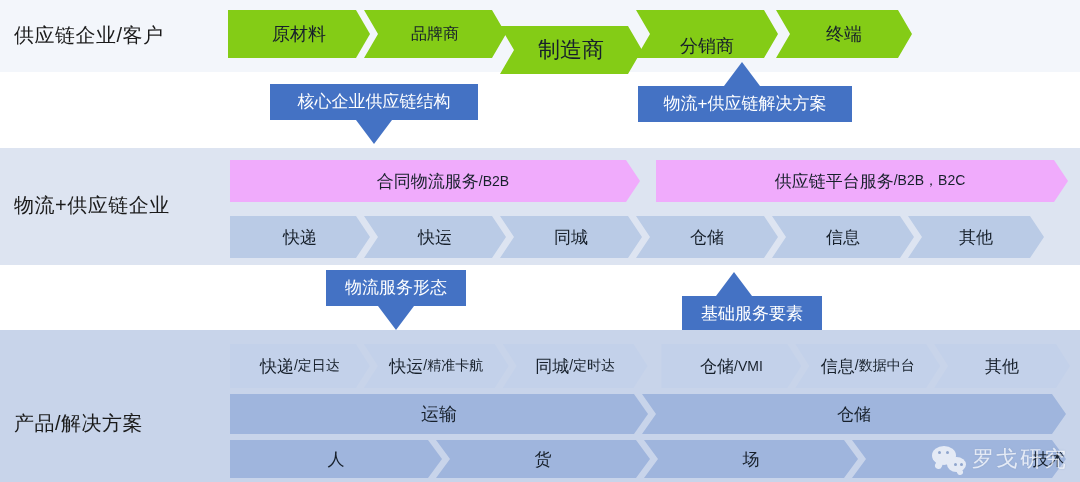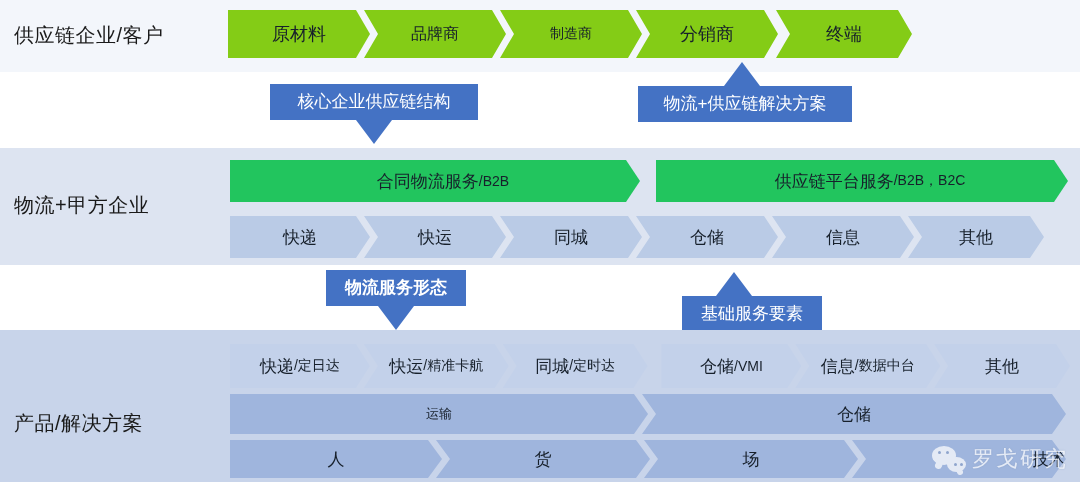--- a/index.html
+++ b/index.html
@@ -38,21 +38,21 @@
     height:100%;
   }
   .chev span.sub{font-size:14px;}
   
   .cp-mid{clip-path:polygon(0 0, calc(100% - 14px) 0, 100% 50%, calc(100% - 14px) 100%, 0 100%, 14px 50%);}
   .cp-first{clip-path:polygon(0 0, calc(100% - 14px) 0, 100% 50%, calc(100% - 14px) 100%, 0 100%);}
   .cp-solo{clip-path:polygon(0 0, calc(100% - 14px) 0, 100% 50%, calc(100% - 14px) 100%, 0 100%);}
 
   
   .t1{background:#84cc16;font-family:Liberation Serif, serif;}           
-  .t2{background:#22c55e;padding-left:16px;}           
+  .t2{background:#f0abfc;padding-left:16px;}           
   .t3{background:#bacbe6;}           
   .t4{background:#c3d1ea;}           
   .t5{background:#9fb5dd;}           
   .t6{background:#9fb5dd;}           
 
   .gapsep{width:5px;height:100%;}
   .whitesep{width:4px;height:100%;background:transparent;}
 
   
   .callout{position:absolute;}
@@ -118,25 +118,25 @@
 
   <div class="chev-row" style="left:228px;top:10px;width:842px;height:48px;">
     <div class="chev t1 cp-first" style="width:142px;font-size:18px;">
       <span>原材料</span>
     </div>
     <div class="whitesep"></div>
     <div class="chev t1 cp-mid" style="width:142px;font-size:16px;margin-left:-10px;">
       <span>品牌商</span>
     </div>
     <div class="whitesep"></div>
-    <div class="chev t1 cp-mid" style="width:142px;font-size:14px;margin-left:-10px;">
+    <div class="chev t1 cp-mid" style="width:142px;font-size:22px;margin-left:-10px;margin-top:16px;">
       <span>制造商</span>
     </div>
     <div class="whitesep"></div>
-    <div class="chev t1 cp-mid" style="width:142px;font-size:18px;margin-left:-10px;">
+    <div class="chev t1 cp-mid" style="width:142px;font-size:18px;margin-left:-10px;align-items:flex-end;">
       <span>分销商</span>
     </div>
     <div class="whitesep"></div>
     <div class="whitesep"></div>
     <div class="chev t1 cp-mid" style="width:136px;font-size:18px;margin-left:-10px;">
       <span>终端</span>
     </div>
   </div>
 
   <div class="callout a-left" style="left:638px;top:62px;width:214px;">
@@ -144,21 +144,21 @@
     <div class="cbox">物流+供应链解决方案</div>
   </div>
 
   <div class="callout a-mid" style="left:270px;top:84px;width:208px;">
     <div class="cbox">核心企业供应链结构</div>
     <div class="arrow-down"></div>
   </div>
 
   <div class="band band-mid"></div>
 
-  <div class="row-label big" style="left:14px;top:192px;">物流+甲方企业</div>
+  <div class="row-label big" style="left:14px;top:192px;">物流+供应链企业</div>
 
   <div class="chev-row" style="left:230px;top:160px;width:840px;height:42px;">
     <div class="chev t2 cp-solo" style="width:410px;font-size:17px;">
       <span>合同物流服务</span>
         <span class="sub">/B2B</span>
     </div>
     <div class="gapsep" style="width:16px;"></div>
     <div class="chev t2 cp-solo" style="width:412px;font-size:17px;">
       <span>供应链平台服务</span>
         <span class="sub">/B2B，B2C</span>
@@ -184,21 +184,21 @@
     <div class="whitesep"></div>
     <div class="chev t3 cp-mid" style="width:142px;font-size:17px;margin-left:-10px;">
       <span>信息</span>
     </div>
     <div class="whitesep"></div>
     <div class="chev t3 cp-mid" style="width:136px;font-size:17px;margin-left:-10px;">
       <span>其他</span>
     </div>
   </div>
 
-  <div class="callout a-mid" style="left:326px;top:270px;width:140px;font-weight:bold;">
+  <div class="callout a-mid" style="left:326px;top:270px;width:140px;">
     <div class="cbox">物流服务形态</div>
     <div class="arrow-down"></div>
   </div>
 
   <div class="callout a-left" style="left:682px;top:272px;width:140px;">
     <div class="arrow-up" style="margin-left:34px;"></div>
     <div class="cbox">基础服务要素</div>
   </div>
 
   <div class="band band-bot"></div>
@@ -233,21 +233,21 @@
         <span class="sub">/数据中台</span>
     </div>
     <div class="whitesep"></div>
     <div class="chev t4 cp-mid" style="width:136px;font-size:17px;margin-left:-10px;">
       <span>其他</span>
         <span class="sub"></span>
     </div>
   </div>
 
   <div class="chev-row" style="left:230px;top:394px;width:840px;height:40px;">
-    <div class="chev t5 cp-first" style="width:418px;font-size:13px;">
+    <div class="chev t5 cp-first" style="width:418px;font-size:18px;">
       <span>运输</span>
     </div>
     <div class="whitesep"></div>
     <div class="chev t5 cp-mid" style="width:424px;font-size:17px;margin-left:-10px;">
       <span>仓储</span>
     </div>
   </div>
 
   <div class="chev-row" style="left:230px;top:440px;width:840px;height:38px;">
     <div class="chev t6 cp-first" style="width:212px;font-size:17px;">

